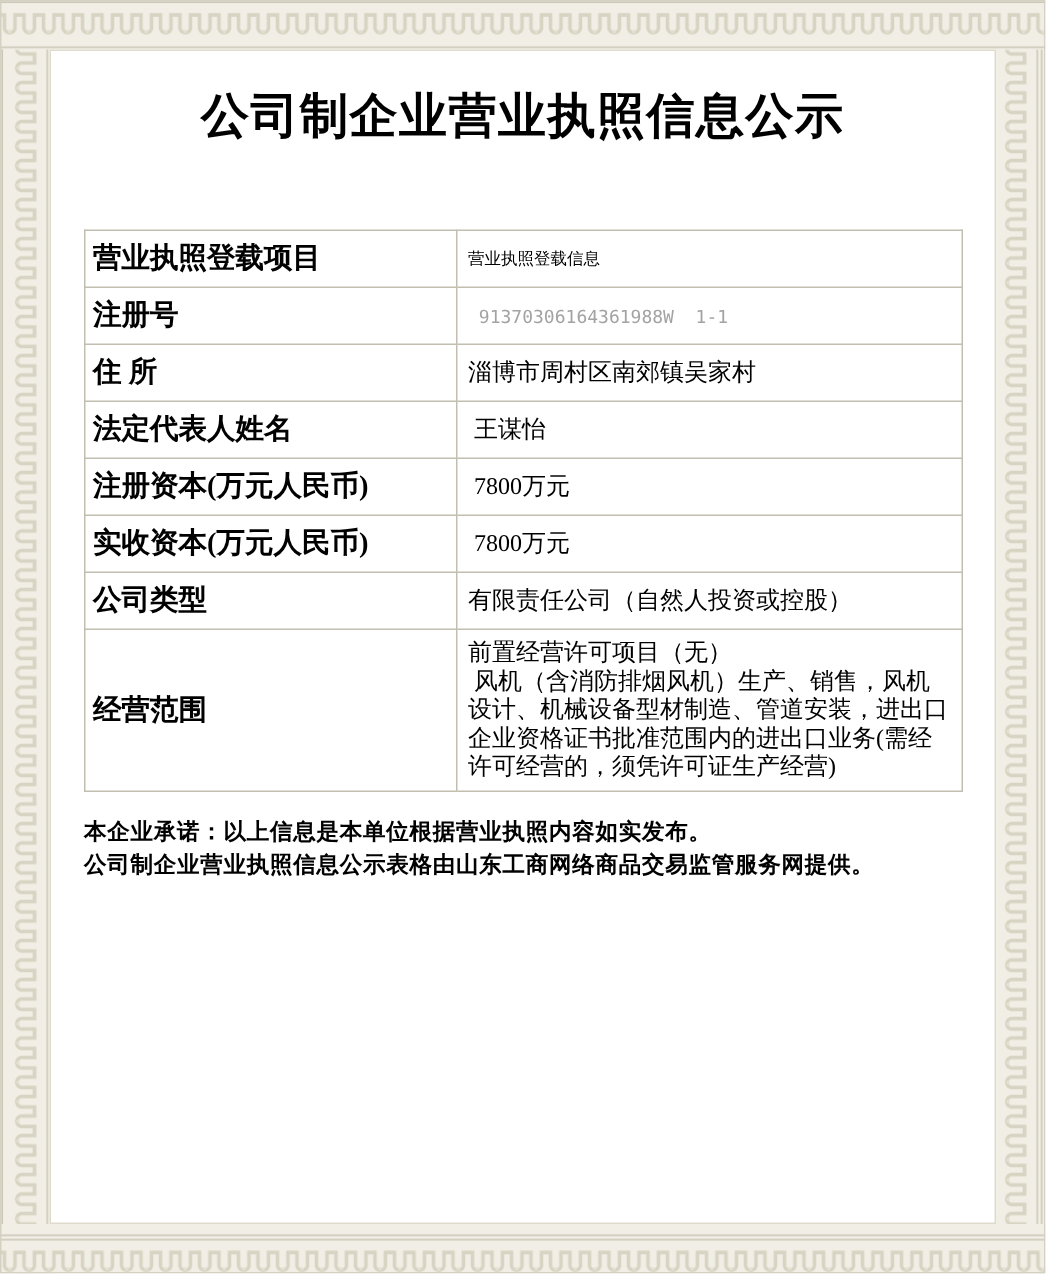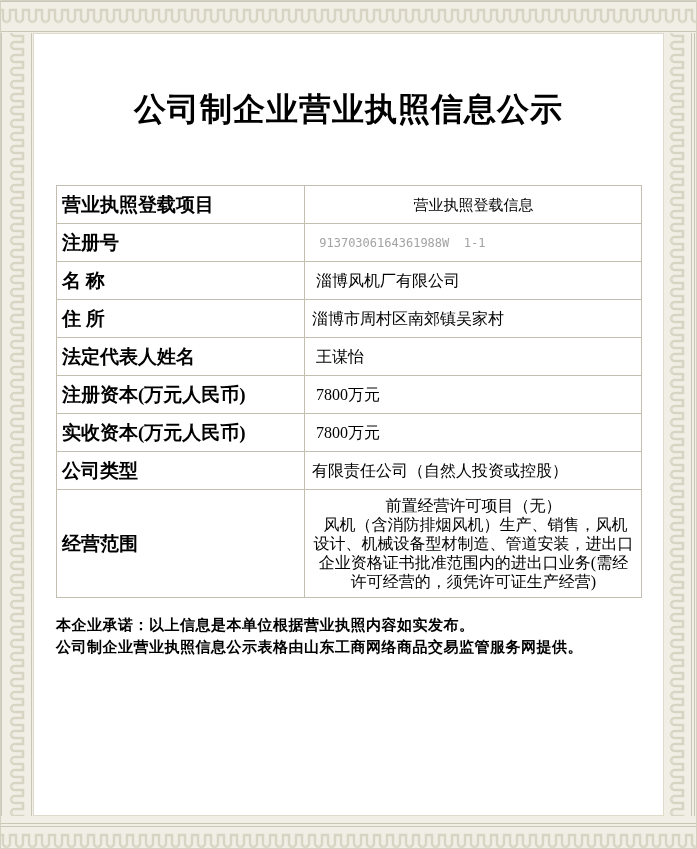--- a/index.html
+++ b/index.html
@@ -17,21 +17,21 @@
     left: 0; top: 0;
     width: 697px; height: 849px;
     z-index: 1;
   }
   .content {
     position: absolute;
     left: 33px; top: 33px; right: 33px; bottom: 33px;
     z-index: 2;
   }
   .page-title {
-    margin-top: 55px;
+    margin-top: 23px;
     text-align: center;
     font-size: 32px;
     font-weight: bold;
     letter-spacing: 1px;
     line-height: 42px;
     white-space: nowrap;
   }
   table.license-table {
     margin-left: 23px;
     margin-top: 55px;
@@ -52,28 +52,28 @@
     padding: 7px 4px 7px 5px;
     white-space: pre-wrap;
   }
   td.cell-value {
     font-size: 16px;
     line-height: 20px;
     padding: 7px 6px 7px 7px;
     white-space: pre-wrap;
     word-break: break-all;
   }
-  td.cell-value.center { text-align: center; font-size: 15px; }
+  td.cell-value.center { text-align: left; font-size: 11px; }
   td.cell-value.muted {
     color: #a3a3a3;
     font-family: "DejaVu Sans Mono", monospace;
     font-size: 12px;
     letter-spacing: 0px;
   }
-  td.cell-value.scope { line-height: 19px; padding-top: 6px; padding-bottom: 6px; text-align: center; }
+  td.cell-value.scope { line-height: 19px; padding-top: 6px; padding-bottom: 6px; }
   .footer-note {
     margin-left: 23px;
     margin-top: 16px;
     font-size: 15px;
     font-weight: bold;
     line-height: 22px;
     letter-spacing: 0.5px;
   }
 </style>
 </head>
@@ -112,24 +112,20 @@
     <tbody>
       <tr>
         <td class="cell-label">营业执照登载项目</td>
         <td class="cell-value center">营业执照登载信息</td>
       </tr>
       <tr>
         <td class="cell-label">注册号</td>
         <td class="cell-value muted"> 91370306164361988W  1-1</td>
       </tr>
       <tr>
-        <td class="cell-label">名 称</td>
-        <td class="cell-value"> 淄博风机厂有限公司</td>
-      </tr>
-      <tr>
         <td class="cell-label">住 所</td>
         <td class="cell-value">淄博市周村区南郊镇吴家村</td>
       </tr>
       <tr>
         <td class="cell-label">法定代表人姓名</td>
         <td class="cell-value"> 王谋怡</td>
       </tr>
       <tr>
         <td class="cell-label">注册资本(万元人民币)</td>
         <td class="cell-value"> 7800万元</td>

